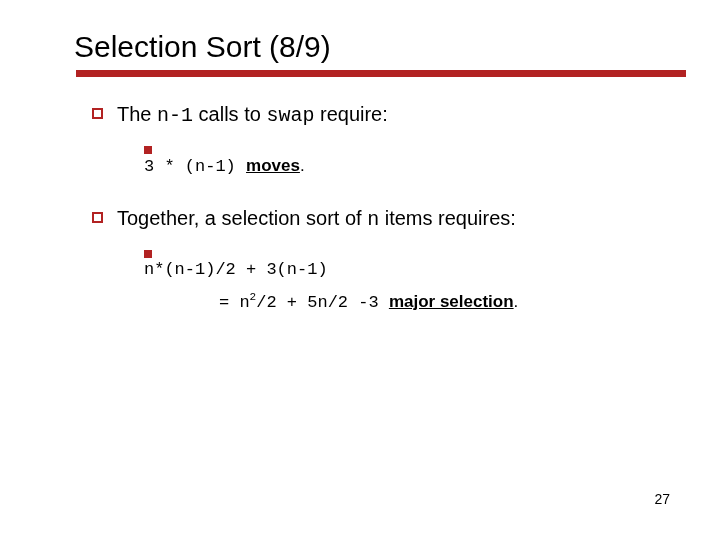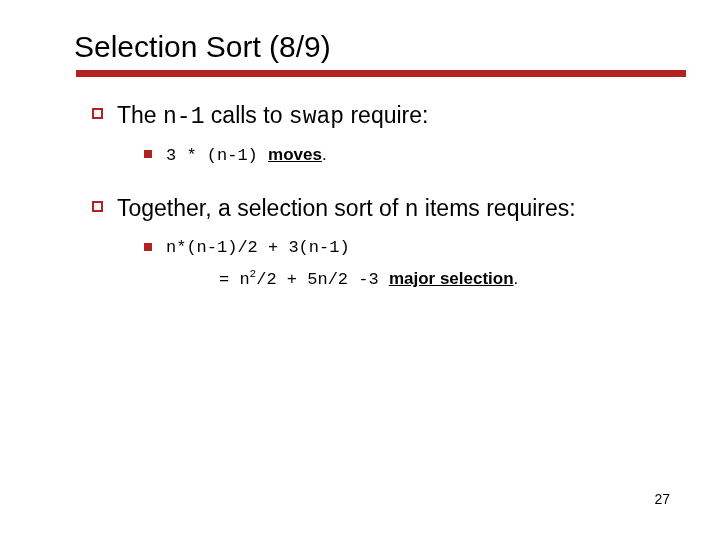--- a/index.html
+++ b/index.html
@@ -35,28 +35,29 @@
   }
   .bullet-l1 .marker {
     width: 11px;
     height: 11px;
     border: 2px solid #b22222;
     margin-top: 7px;
     margin-right: 14px;
     flex-shrink: 0;
   }
   .bullet-l1 .text {
-    font-size: 23px;
+    font-size: 20px;
     line-height: 1.3;
   }
   .bullet-l2 {
     display: flex;
     align-items: flex-start;
     margin-left: 70px;
     margin-bottom: 8px;
+    flex-direction: column;
   }
   .bullet-l2 .marker {
     width: 8px;
     height: 8px;
     background: #b22222;
     margin-top: 7px;
     margin-right: 14px;
     flex-shrink: 0;
   }
   .bullet-l2 .text {

